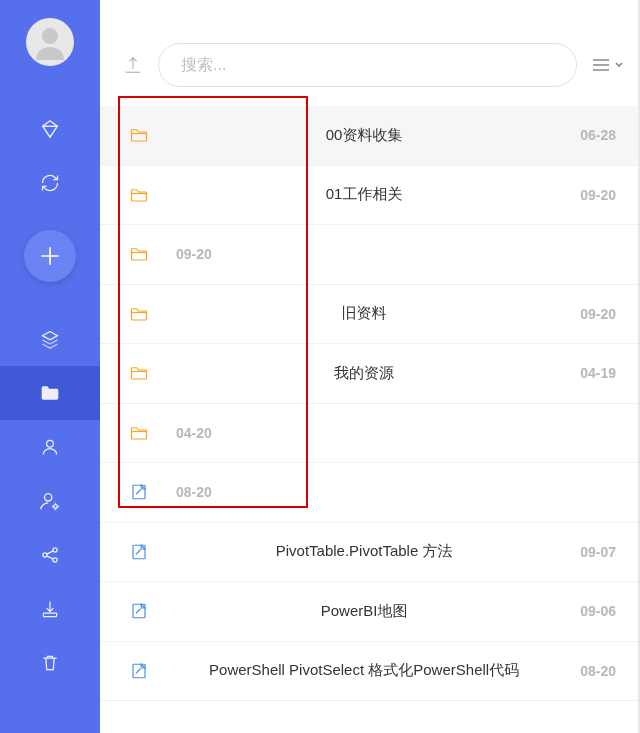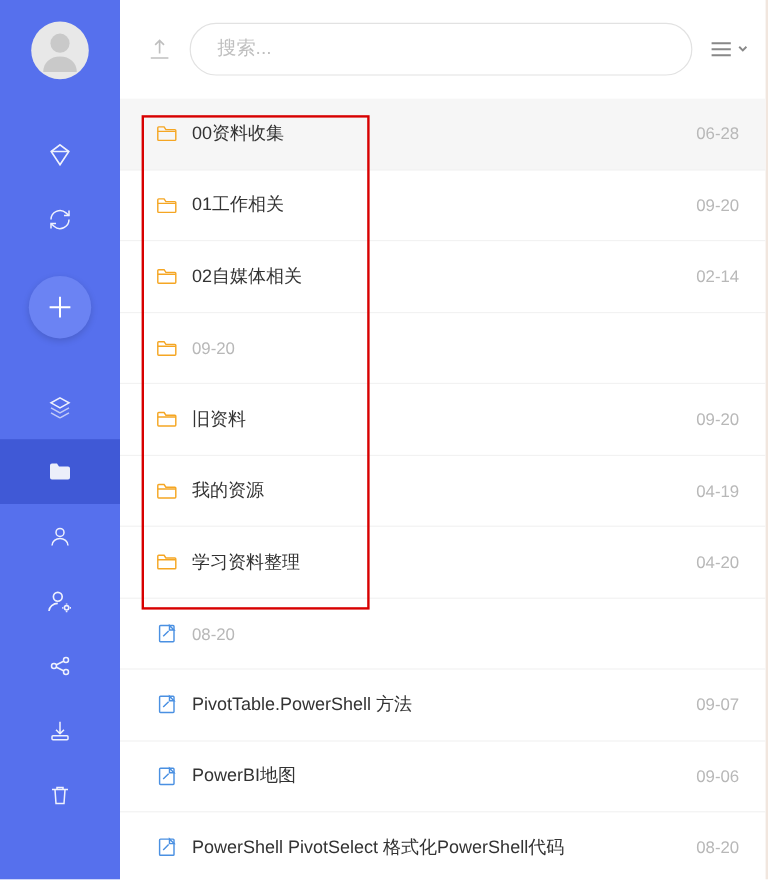--- a/index.html
+++ b/index.html
@@ -7,31 +7,31 @@
     .app { display: flex; height: 100%; }
     .sidebar { width: 100px; background: #5670ed; display: flex; flex-direction: column; align-items: center; padding-top: 18px; }
     .avatar { width: 48px; height: 48px; border-radius: 50%; background: #e8e8e8; display:flex; align-items:center; justify-content:center; margin-bottom: 36px; }
     .avatar svg { width: 40px; height: 40px; }
     .side-icon { width: 100%; height: 54px; display: flex; align-items: center; justify-content: center; cursor: pointer; }
     .side-icon svg, .side-icon .shape { color: #fff; opacity: 0.9; }
     .side-icon.active { background: #4059d6; }
     .fab { width: 52px; height: 52px; border-radius: 50%; background: #6b83f3; display:flex; align-items:center; justify-content:center; margin: 20px 0 30px 0; cursor:pointer; box-shadow: 0 2px 6px rgba(0,0,0,0.15); }
     .fab svg { color:#fff; }
     .main { flex:1; display:flex; flex-direction:column; border-right:2px solid #f1e6de;}
-    .topbar { height:82px; display:flex; align-items:center; padding:0 14px 0 22px; gap:14px; }
+    .topbar { height:82px; display:flex; align-items:center; padding:0 14px 0 22px; gap:14px;margin-top:24px; }
     .upload-icon { color:#bfbfbf; }
     .search { flex:1; height:44px; border:1px solid #e2e2e2; border-radius:22px; display:flex; align-items:center; padding:0 22px; color:#bfbfbf; font-size:16px; }
     .search input { border:none; outline:none; width:100%; font-size:16px; color:#555; background:transparent; }
     .search input::placeholder { color:#bfbfbf; }
     .menu-btn { color:#888; display:flex; align-items:center; gap:3px; cursor:pointer; }
     .list { flex:1; overflow:hidden; }
-    .row { height:59.5px; display:flex; align-items:center; padding:0 22px 0 30px; border-bottom:1px solid #f2f2f2; cursor:pointer; gap:12px;}
+    .row { height:59.5px; display:flex; align-items:center; padding:0 22px 0 30px; border-bottom:1px solid #f2f2f2; cursor:pointer; gap:28px;text-align:center;}
     .row:first-child { background:#f6f6f6; }
     .row .name { flex:1; color:#333; font-size:15px; white-space:nowrap; overflow:hidden; text-overflow:ellipsis; }
-    .row .date { color:#b8b8b8; font-size:14px; }
+    .row .date { color:#b8b8b8; font-size:14px;font-weight:bold; }
     .icon-folder { width:18px; height:16px; display:inline-block; }
     .icon-note { width:18px; height:18px; display:inline-block; }
     .redbox { position:absolute; left:118px; top:96px; width:190px; height:412px; border:2px solid #d80000; pointer-events:none; }
     .app { position:relative; }
   </style>
 </head>
 <body>
 
 <div class="app">
   <div class="sidebar">
@@ -137,28 +137,20 @@
             <path d="M2 8h20"></path>
           </svg>
           <span class="name">01工作相关</span>
           <span class="date">09-20</span>
         </div>
         <div class="row">
           <svg class="icon-folder" viewBox="0 0 24 20" fill="none" stroke="#f5a623" stroke-width="1.6">
             <path d="M2 4a1 1 0 0 1 1-1h6l2 3h10a1 1 0 0 1 1 1v10a1 1 0 0 1-1 1H3a1 1 0 0 1-1-1V4z"></path>
             <path d="M2 8h20"></path>
           </svg>
-          <span class="name">02自媒体相关</span>
-          <span class="date">02-14</span>
-        </div>
-        <div class="row">
-          <svg class="icon-folder" viewBox="0 0 24 20" fill="none" stroke="#f5a623" stroke-width="1.6">
-            <path d="M2 4a1 1 0 0 1 1-1h6l2 3h10a1 1 0 0 1 1 1v10a1 1 0 0 1-1 1H3a1 1 0 0 1-1-1V4z"></path>
-            <path d="M2 8h20"></path>
-          </svg>
           <span class="date">09-20</span>
         </div>
         <div class="row">
           <svg class="icon-folder" viewBox="0 0 24 20" fill="none" stroke="#f5a623" stroke-width="1.6">
             <path d="M2 4a1 1 0 0 1 1-1h6l2 3h10a1 1 0 0 1 1 1v10a1 1 0 0 1-1 1H3a1 1 0 0 1-1-1V4z"></path>
             <path d="M2 8h20"></path>
           </svg>
           <span class="name">旧资料</span>
           <span class="date">09-20</span>
         </div>
@@ -168,36 +160,35 @@
             <path d="M2 8h20"></path>
           </svg>
           <span class="name">我的资源</span>
           <span class="date">04-19</span>
         </div>
         <div class="row">
           <svg class="icon-folder" viewBox="0 0 24 20" fill="none" stroke="#f5a623" stroke-width="1.6">
             <path d="M2 4a1 1 0 0 1 1-1h6l2 3h10a1 1 0 0 1 1 1v10a1 1 0 0 1-1 1H3a1 1 0 0 1-1-1V4z"></path>
             <path d="M2 8h20"></path>
           </svg>
-          <span class="name">学习资料整理</span>
           <span class="date">04-20</span>
         </div>
         <div class="row">
           <svg class="icon-note" viewBox="0 0 24 24" fill="none" stroke="#4a90e2" stroke-width="1.6">
             <rect x="4" y="3" width="16" height="18" rx="1"></rect>
             <path d="M15 3l5 5h-5V3zM8 15l6-6"></path>
           </svg>
           <span class="date">08-20</span>
         </div>
         <div class="row">
           <svg class="icon-note" viewBox="0 0 24 24" fill="none" stroke="#4a90e2" stroke-width="1.6">
             <rect x="4" y="3" width="16" height="18" rx="1"></rect>
             <path d="M15 3l5 5h-5V3zM8 15l6-6"></path>
           </svg>
-          <span class="name">PivotTable.PowerShell 方法</span>
+          <span class="name">PivotTable.PivotTable 方法</span>
           <span class="date">09-07</span>
         </div>
         <div class="row">
           <svg class="icon-note" viewBox="0 0 24 24" fill="none" stroke="#4a90e2" stroke-width="1.6">
             <rect x="4" y="3" width="16" height="18" rx="1"></rect>
             <path d="M15 3l5 5h-5V3zM8 15l6-6"></path>
           </svg>
           <span class="name">PowerBI地图</span>
           <span class="date">09-06</span>
         </div>

